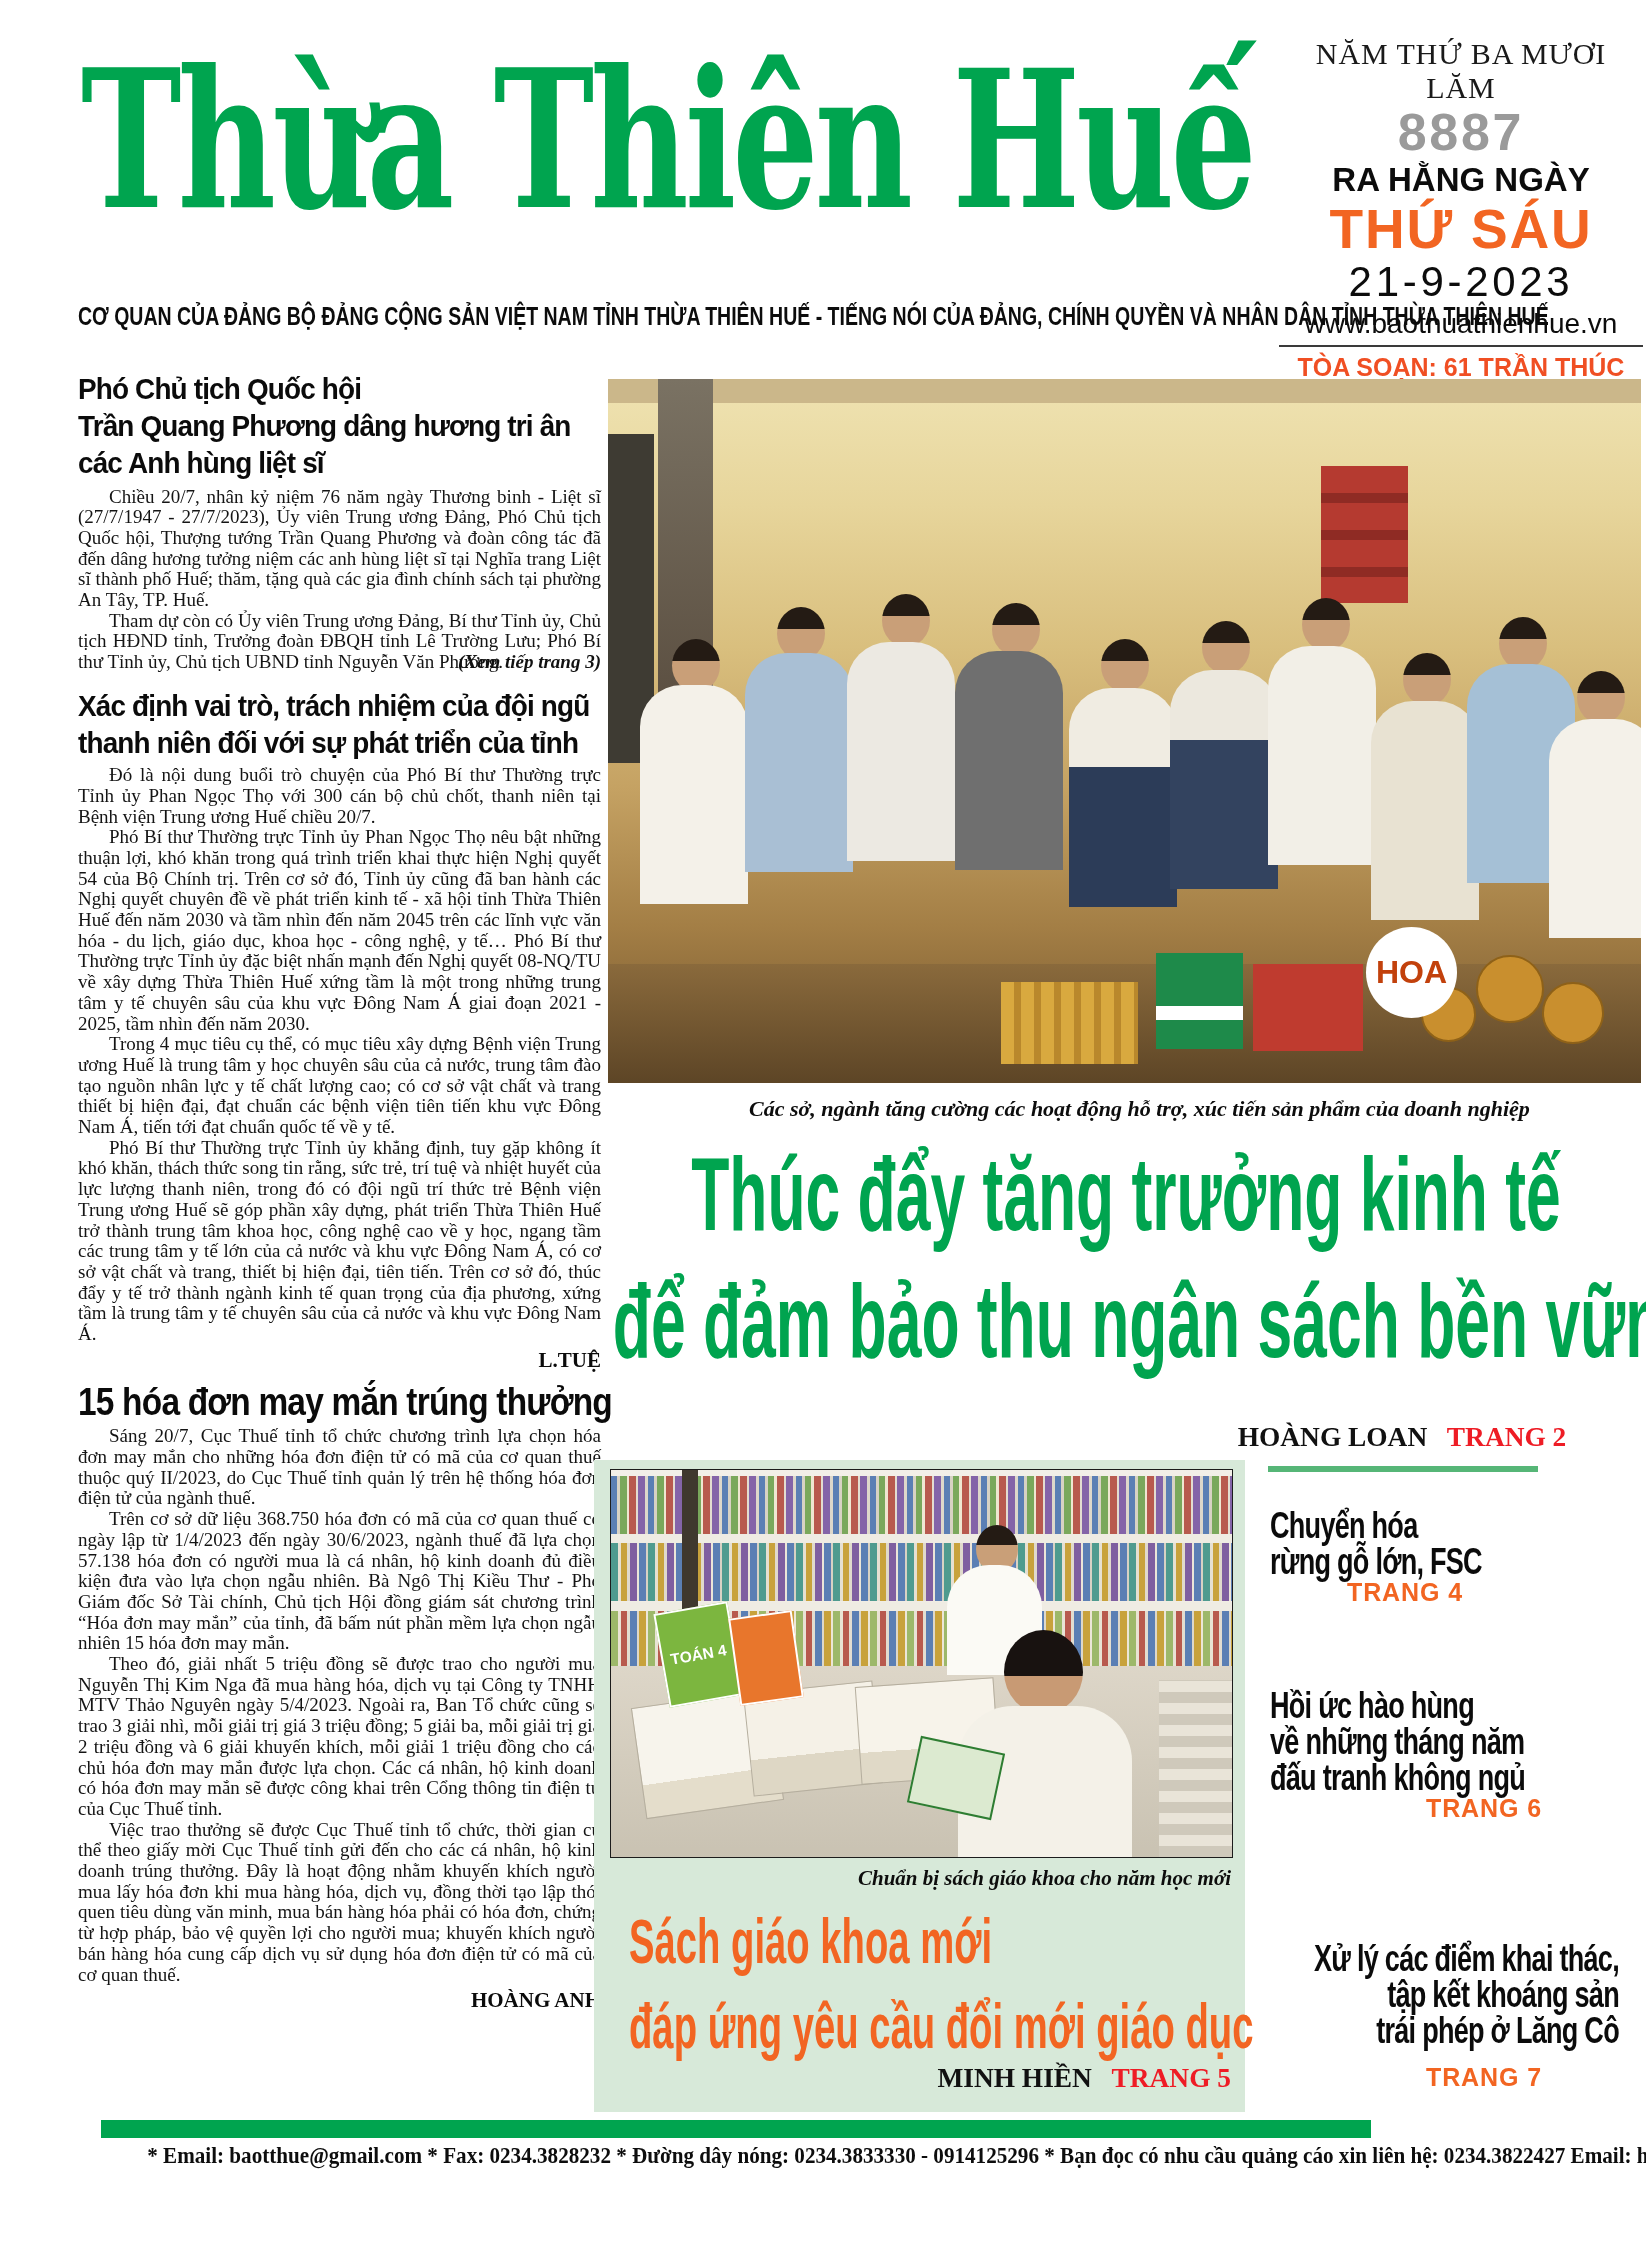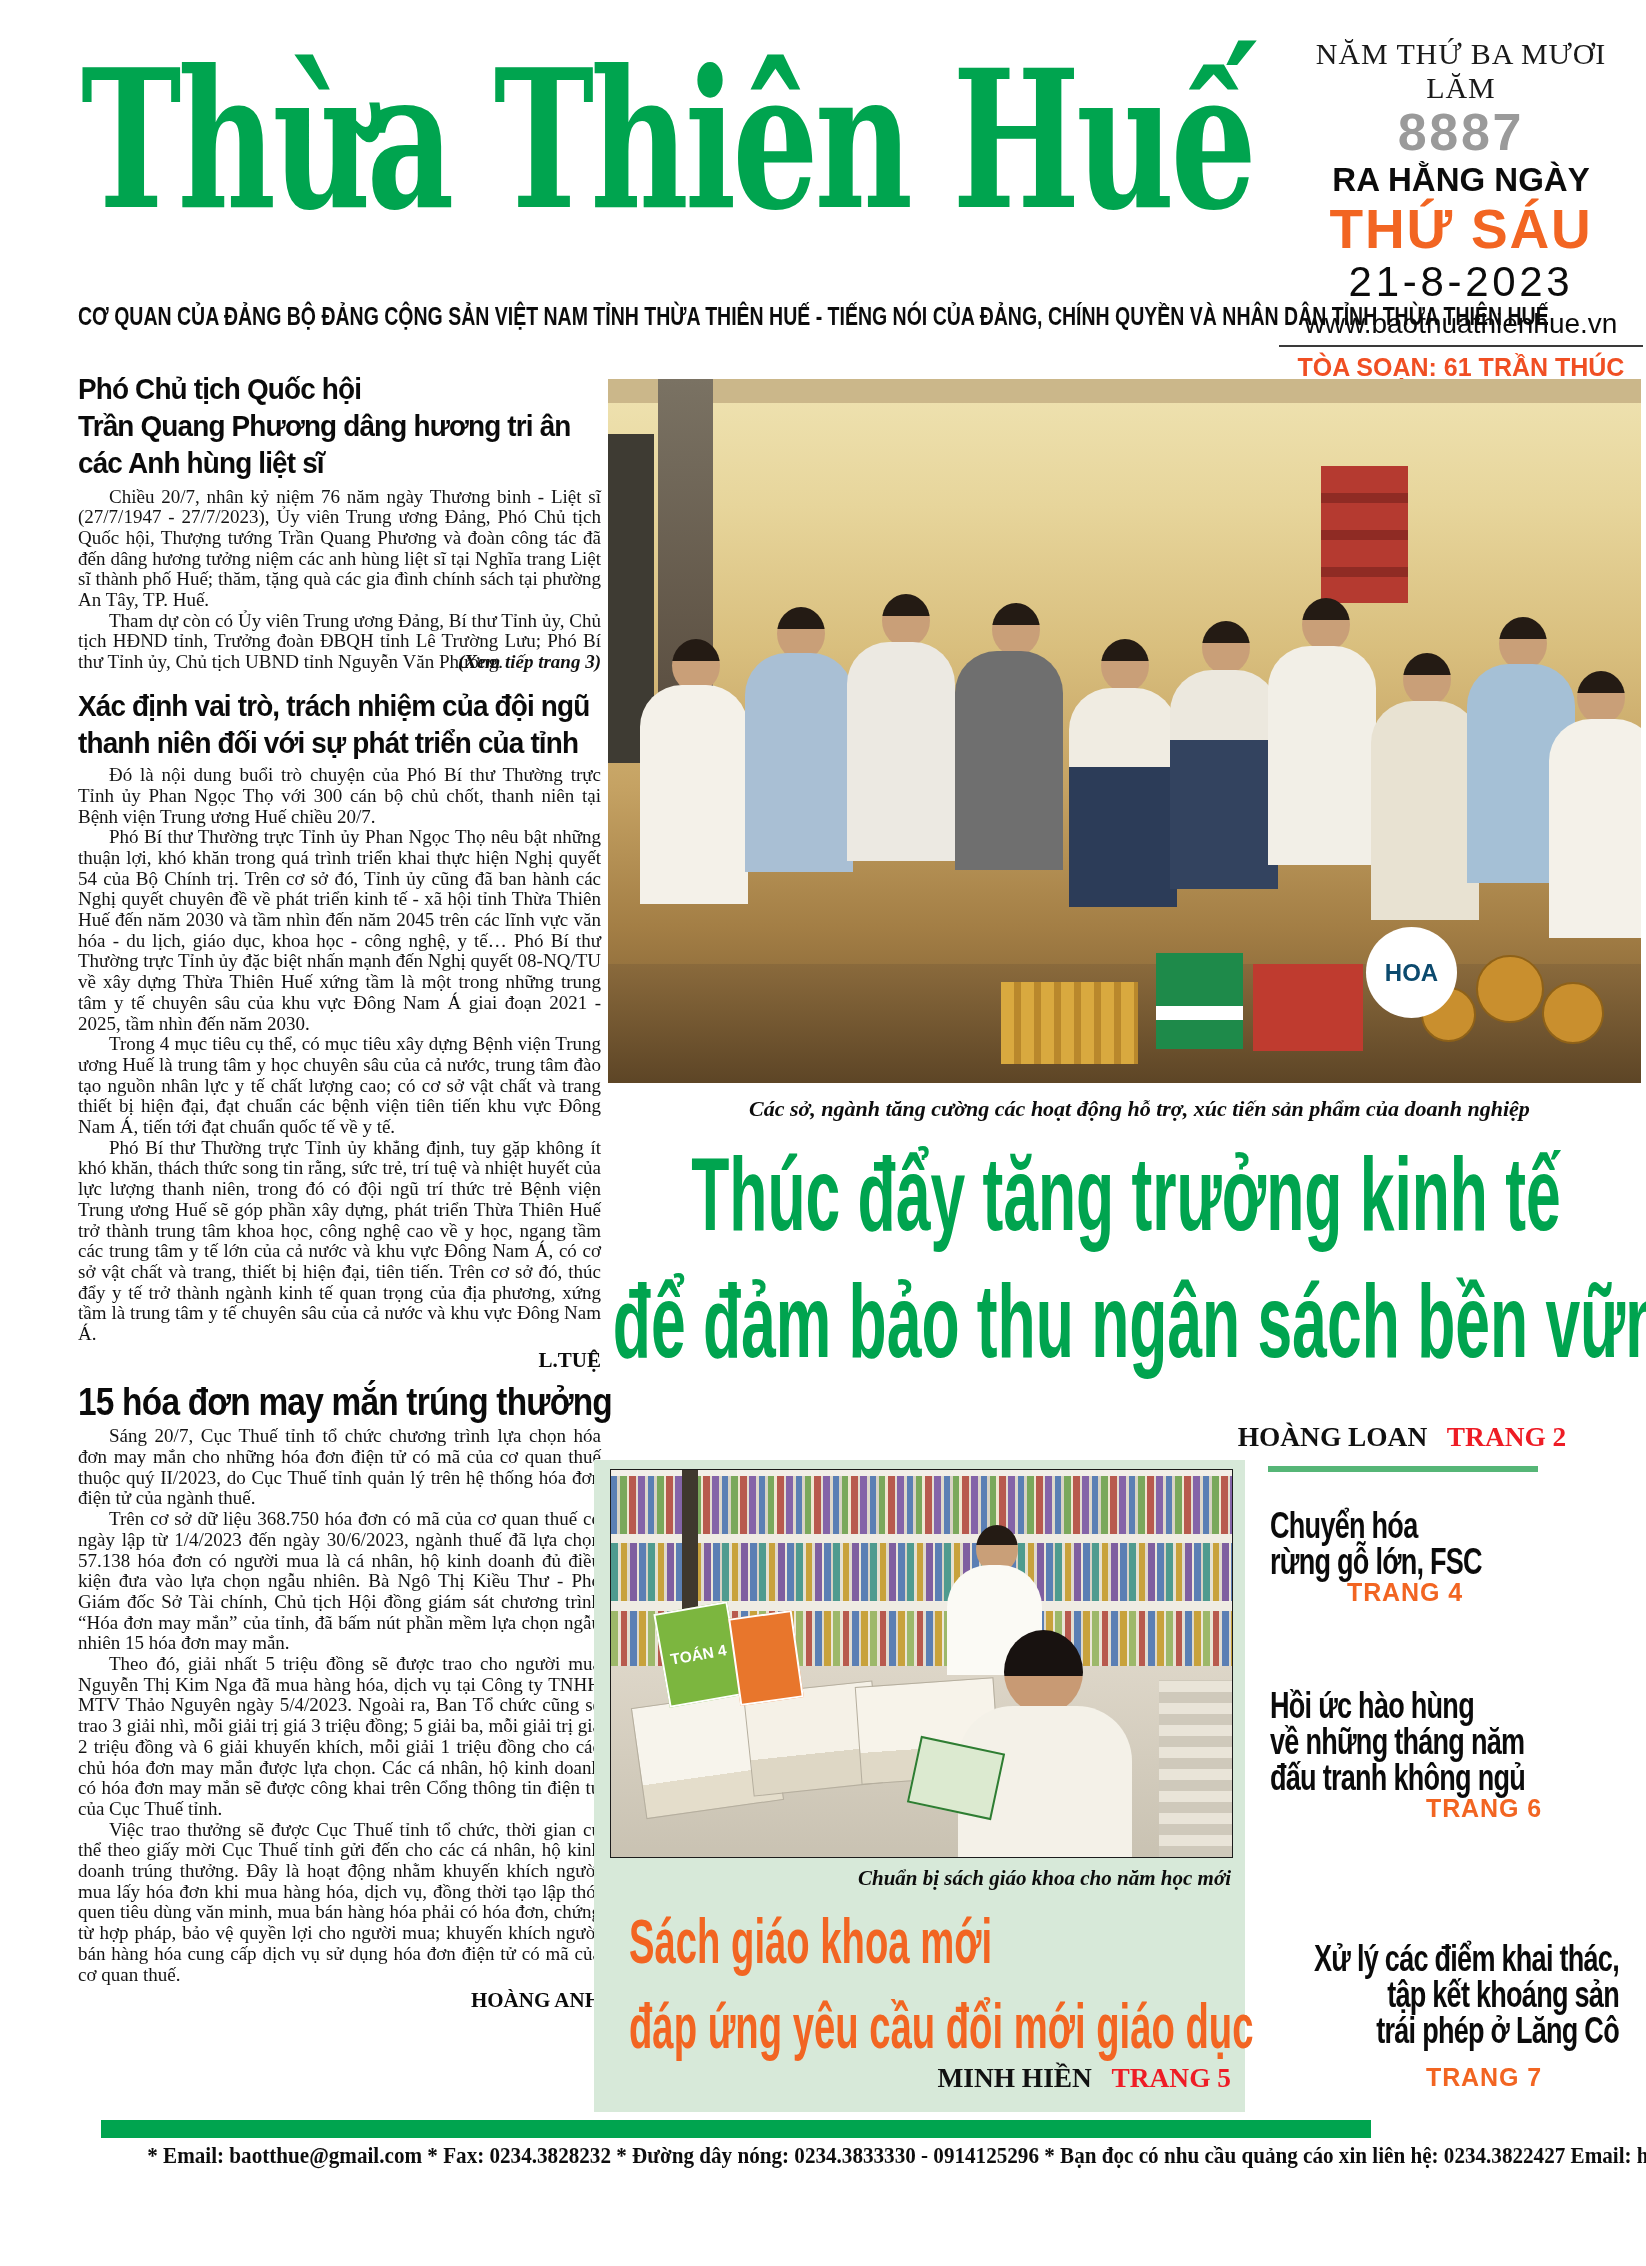--- a/index.html
+++ b/index.html
@@ -71,21 +71,21 @@
 <div id="page">
 
   <div id="mast-title" class="abs">Thừa Thiên Huế</div>
   <div id="tagline" class="abs">CƠ QUAN CỦA ĐẢNG BỘ ĐẢNG CỘNG SẢN VIỆT NAM TỈNH THỪA THIÊN HUẾ - TIẾNG NÓI CỦA ĐẢNG, CHÍNH QUYỀN VÀ NHÂN DÂN TỈNH THỪA THIÊN HUẾ</div>
 
   <div id="infocol" class="abs">
     <div class="yearline serif">NĂM THỨ BA MƯƠI LĂM</div>
     <div class="issueno">8887</div>
     <div class="freq">RA HẰNG NGÀY</div>
     <div class="weekday">THỨ SÁU</div>
-    <div class="dateline">21-8-2023</div>
+    <div class="dateline">21-9-2023</div>
     <div class="website">www.baothuathienhue.vn</div>
     <div class="inforule"></div>
     <div class="redline">TÒA SOẠN: 61 TRẦN THÚC NHẪN - HUẾ</div>
     <div class="redline">Trị sự: 0234.3827920</div>
   </div>
 
   <div id="leftcol" class="abs">
     <div>
       <div class="a-title">Phó Chủ tịch Quốc hội</div>
       <div class="a-title">Trần Quang Phương dâng hương tri ân</div>
@@ -146,21 +146,21 @@
     <div class="head" style="left:969px;top:292px;"></div>
     <div class="torso" style="left:941px;top:340px;background:#f4f1e9;"></div>
 
     <div class="shape" style="left:0;top:585px;width:1033px;height:119px;background:linear-gradient(180deg,#8a6a3c,#5d4526);"></div>
     <div class="shape" style="left:393px;top:603px;width:137px;height:82px;background:repeating-linear-gradient(90deg,#d9a93f 0 12.8px,#b9882c 12.8px 20px);"></div>
     <div class="shape" style="left:548px;top:574px;width:87px;height:96px;background:linear-gradient(180deg,#1e8a4a 0 55%,#ffffff 55% 70%,#1e8a4a 70%);"></div>
     <div class="shape" style="left:645px;top:585px;width:110px;height:87px;background:#bf3b2f;"></div>
     <div class="shape" style="left:813px;top:608px;width:51px;height:51px;border-radius:50%;background:#c98f2e;border:2.7px solid #8e6118;"></div>
     <div class="shape" style="left:868px;top:576px;width:64px;height:64px;border-radius:50%;background:#c98f2e;border:2.7px solid #8e6118;"></div>
     <div class="shape" style="left:934px;top:603px;width:58px;height:58px;border-radius:50%;background:#c98f2e;border:2.7px solid #8e6118;"></div>
-    <div class="shape sans" style="left:758px;top:548px;width:91px;height:91px;border-radius:50%;background:#ffffff;color:#0c4a6e;font-weight:bold;font-size:24px;display:flex;align-items:center;justify-content:center;">HOA</div>
+    <div class="shape sans" style="left:758px;top:548px;width:91px;height:91px;border-radius:50%;background:#ffffff;color:#c2410c;font-weight:bold;font-size:32px;display:flex;align-items:center;justify-content:center;">HOA</div>
   </div>
 
   <div id="main-caption" class="abs">Các sở, ngành tăng cường các hoạt động hỗ trợ, xúc tiến sản phẩm của doanh nghiệp</div>
 
   <div id="main-head" class="abs">
     <div>Thúc đẩy tăng trưởng kinh tế</div>
     <div>để đảm bảo thu ngân sách bền vững</div>
   </div>
 
   <div id="feat-byline" class="abs">

